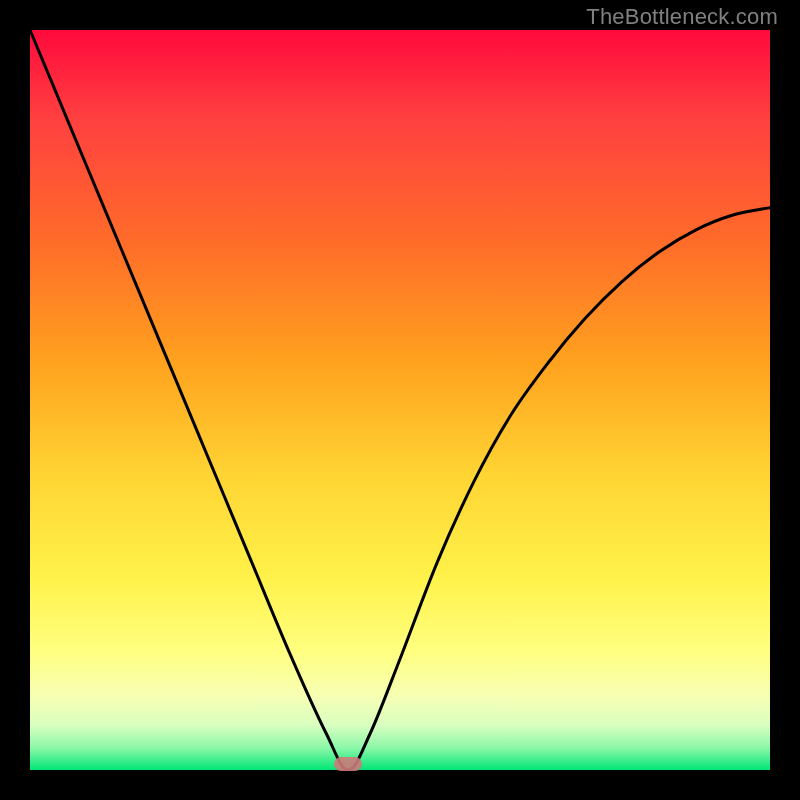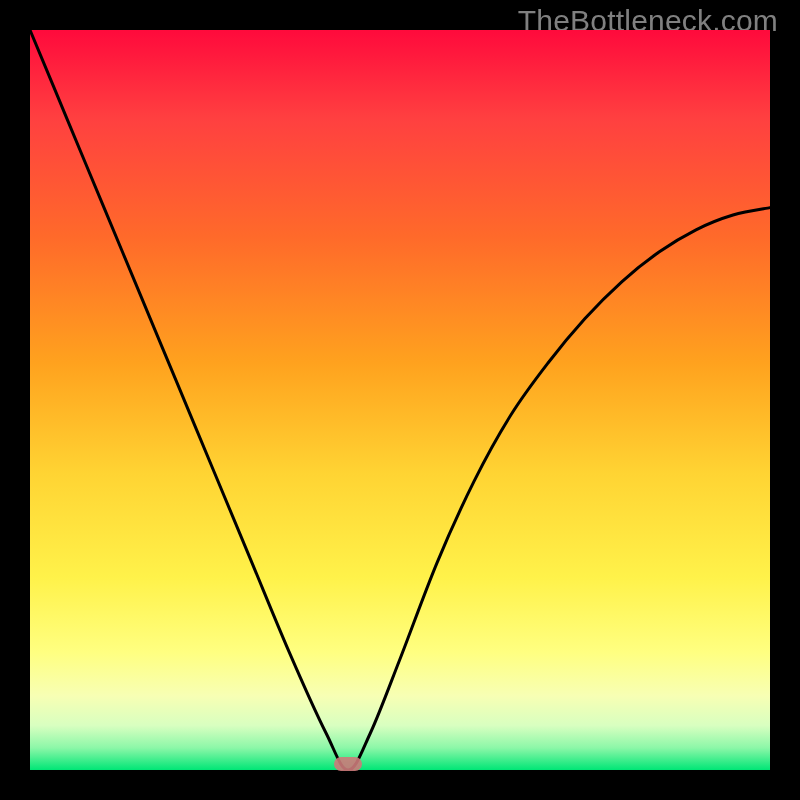--- a/index.html
+++ b/index.html
@@ -34,21 +34,21 @@
       #f7ffb4 90%,
       #d8ffc0 94%,
       #8cf7a8 97%,
       #00e676 100%);
   }
   .watermark {
     position: absolute;
     top: 4px;
     right: 22px;
     color: #808080;
-    font-size: 30px;
+    font-size: 22px;
     font-weight: 500;
     letter-spacing: 0.2px;
   }
   svg.curve {
     position: absolute;
     left: 0;
     top: 0;
     width: 740px;
     height: 740px;
     overflow: visible;

